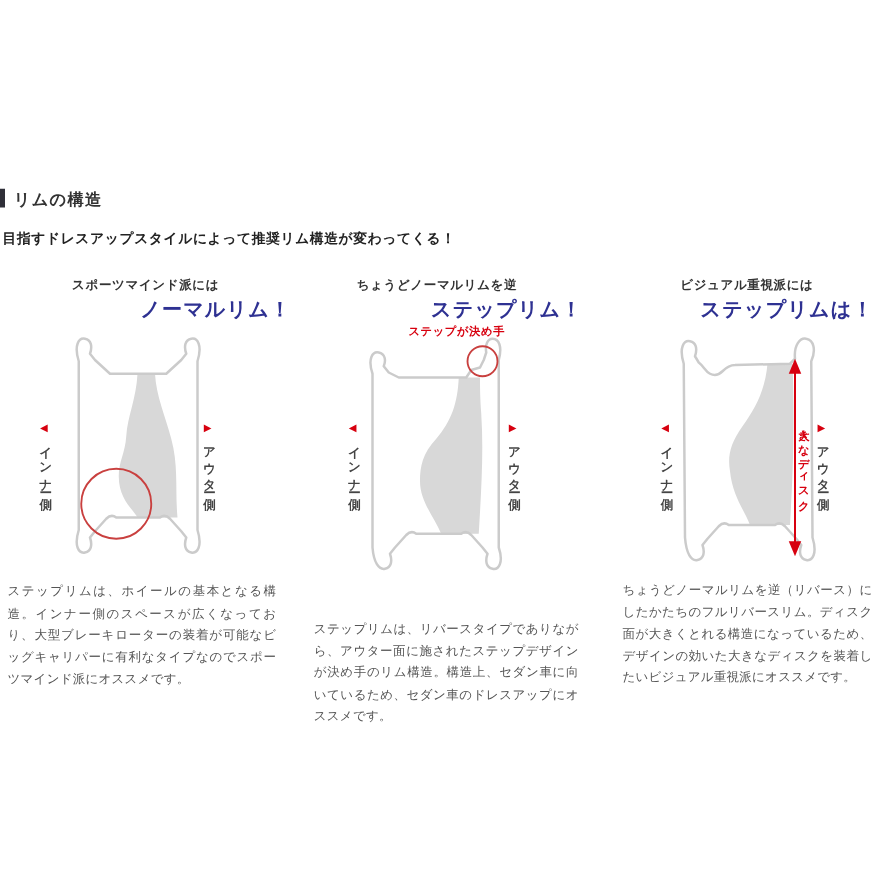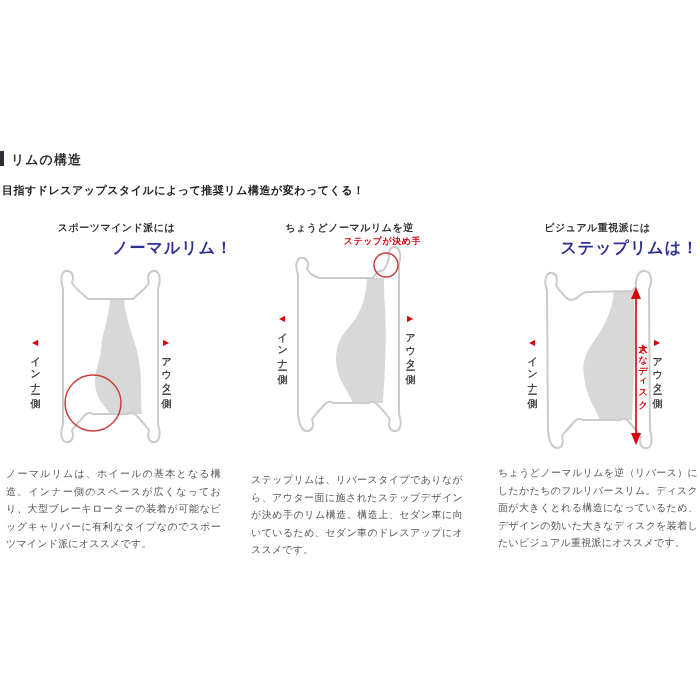--- a/index.html
+++ b/index.html
@@ -22,21 +22,21 @@
   .col3 .head{padding-left:30px;}
   .fig{position:relative;width:233px;height:200px;margin-top:2px;}
   .fig svg{position:absolute;left:0;top:0;}
   
   .side-label{position:absolute;display:flex;flex-direction:column;align-items:center;gap:3px;}
   .side-arrow{font-size:8px;color:#d7000f;line-height:1;}
   .vtext{writing-mode:vertical-rl;text-orientation:mixed;font-size:10px;font-weight:bold;color:#444;letter-spacing:1.5px;line-height:1;}
   .l1{left:30px;top:78px;} .r1{left:161px;top:78px;}
   .l2{left:44px;top:78px;} .r2{left:172px;top:78px;}
   .l3{left:61px;top:78px;} .r3{left:186px;top:78px;}
-  .step-note{position:absolute;top:-2px;right:45px;font-size:9px;font-weight:bold;color:#d7000f;letter-spacing:0.5px;}
+  .step-note{position:absolute;top:-2px;right:62px;font-size:9px;font-weight:bold;color:#d7000f;letter-spacing:0.5px;}
   .disc-note{position:absolute;left:172px;top:76px;writing-mode:vertical-rl;text-orientation:mixed;
              font-size:9px;font-weight:bold;color:#d7000f;letter-spacing:1px;line-height:1;}
   
   .desc{margin-top:4px;font-size:10px;color:#555;line-height:1.75;text-align:justify;letter-spacing:0.2px;}
   .col1 .desc{padding:0 12px 0 6px;}
   .col2 .desc{padding:0 3px 0 18px;margin-top:34px;}
   .col3 .desc{padding:0 1px 0 32px;font-family:Liberation Mono, monospace;}
 </style>
 </head>
 <body>
@@ -65,26 +65,27 @@
         </svg>
         <div class="side-label l1">
           <span class="side-arrow">◀</span>
           <span class="vtext">インナー側</span>
         </div>
         <div class="side-label r1">
           <span class="side-arrow">▶</span>
           <span class="vtext">アウター側</span>
         </div>
       </div>
-      <div class="desc">ノーマルリムは、ホイールの基本となる構造。インナー側のスペースが広くなっており、大型ブレーキローターの装着が可能なビッグキャリパーに有利なタイプなのでスポーツマインド派にオススメです。</div>
+      <div class="desc">ステップリムは、ホイールの基本となる構造。インナー側のスペースが広くなっており、大型ブレーキローターの装着が可能なビッグキャリパーに有利なタイプなのでスポーツマインド派にオススメです。</div>
     </div>
 
     <div class="col col2">
       <div class="head">
         <div class="aud">ちょうどノーマルリムを逆</div>
+        <div class="rim">ステップリム！</div>
       </div>
       <div class="fig">
         <div class="step-note">ステップが決め手</div>
         <svg width="233" height="200" viewBox="0 0 233 200">
           <path d="M134,41 C133,62 128,76 116,90 C105,102 103,112 103,124 C103,140 114,152 120,166 L150,166 C152,132 154,100 152,70 C151,56 151,47 151,41 Z" fill="#d8d8d8"></path>
           <path d="M65,38 C61,26 65,20 70,21 C75,22 76,27 74,32 L78,37 L86,41 L140,41 L144,35 L151,33 L154,27 L156,21 C155,15 157,10 161,10 C166,10 169,16 166,27 L166,177 C170,189 166,195 161,194 C156,193 155,188 157,182 L153,177 L144,167 Q140,163 136,166 L100,166 Q96,163 92,167 L83,177 L79,182 C81,188 80,193 75,194 C70,195 66,189 65,177 Z" fill="none" stroke="#cbcbcb" stroke-width="2" stroke-linejoin="round"></path>
           <circle cx="153" cy="28" r="12" fill="none" stroke="#c9403f" stroke-width="1.5"></circle>
         </svg>
         <div class="side-label l2">
           <span class="side-arrow">◀</span>

